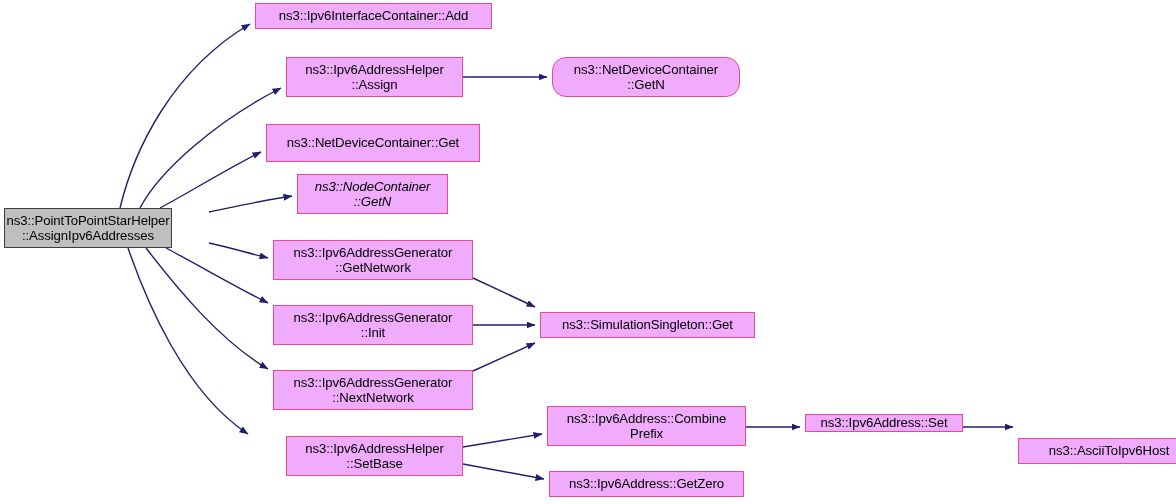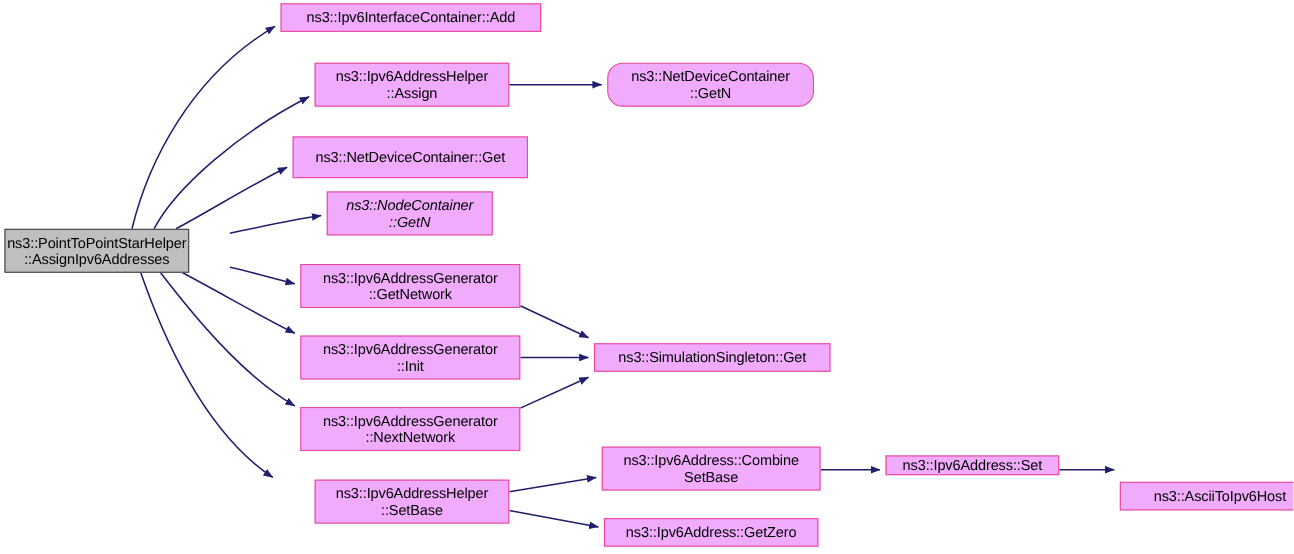--- a/index.html
+++ b/index.html
@@ -96,21 +96,21 @@
       <div class="node" style="left: 297px; top: 174px; width: 151px; height: 40px; font-style: italic;"><span class="node-label">ns3::NodeContainer
 ::GetN</span></div>
       <div class="node" style="left: 273px; top: 240px; width: 200px; height: 40px;"><span class="node-label">ns3::Ipv6AddressGenerator
 ::GetNetwork</span></div>
       <div class="node" style="left: 273px; top: 305px; width: 200px; height: 40px;"><span class="node-label">ns3::Ipv6AddressGenerator
 ::Init</span></div>
       <div class="node" style="left: 540px; top: 312px; width: 215px; height: 26px;"><span class="node-label">ns3::SimulationSingleton::Get</span></div>
       <div class="node" style="left: 273px; top: 370px; width: 200px; height: 40px;"><span class="node-label">ns3::Ipv6AddressGenerator
 ::NextNetwork</span></div>
       <div class="node" style="left: 547px; top: 406px; width: 199px; height: 40px;"><span class="node-label">ns3::Ipv6Address::Combine
-SetBase</span></div>
+Prefix</span></div>
       <div class="node" style="left: 286px; top: 436px; width: 177px; height: 40px;"><span class="node-label">ns3::Ipv6AddressHelper
 ::SetBase</span></div>
       <div class="node" style="left: 805px; top: 414px; width: 158px; height: 18px;"><span class="node-label">ns3::Ipv6Address::Set</span></div>
       <div class="node" style="left: 1018px; top: 438px; width: 182px; height: 26px;"><span class="node-label">ns3::AsciiToIpv6Host</span></div>
       <div class="node" style="left: 549px; top: 471px; width: 195px; height: 26px;"><span class="node-label">ns3::Ipv6Address::GetZero</span></div>
     </div>
 
 </div>
 
 </body></html>

